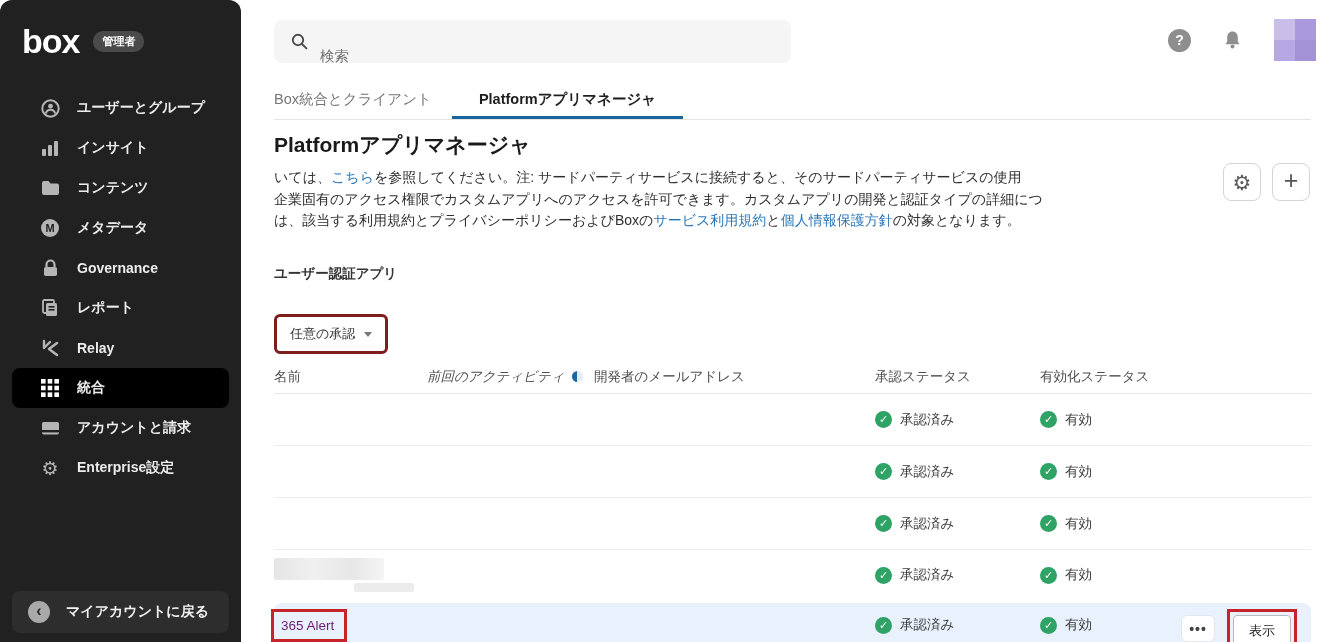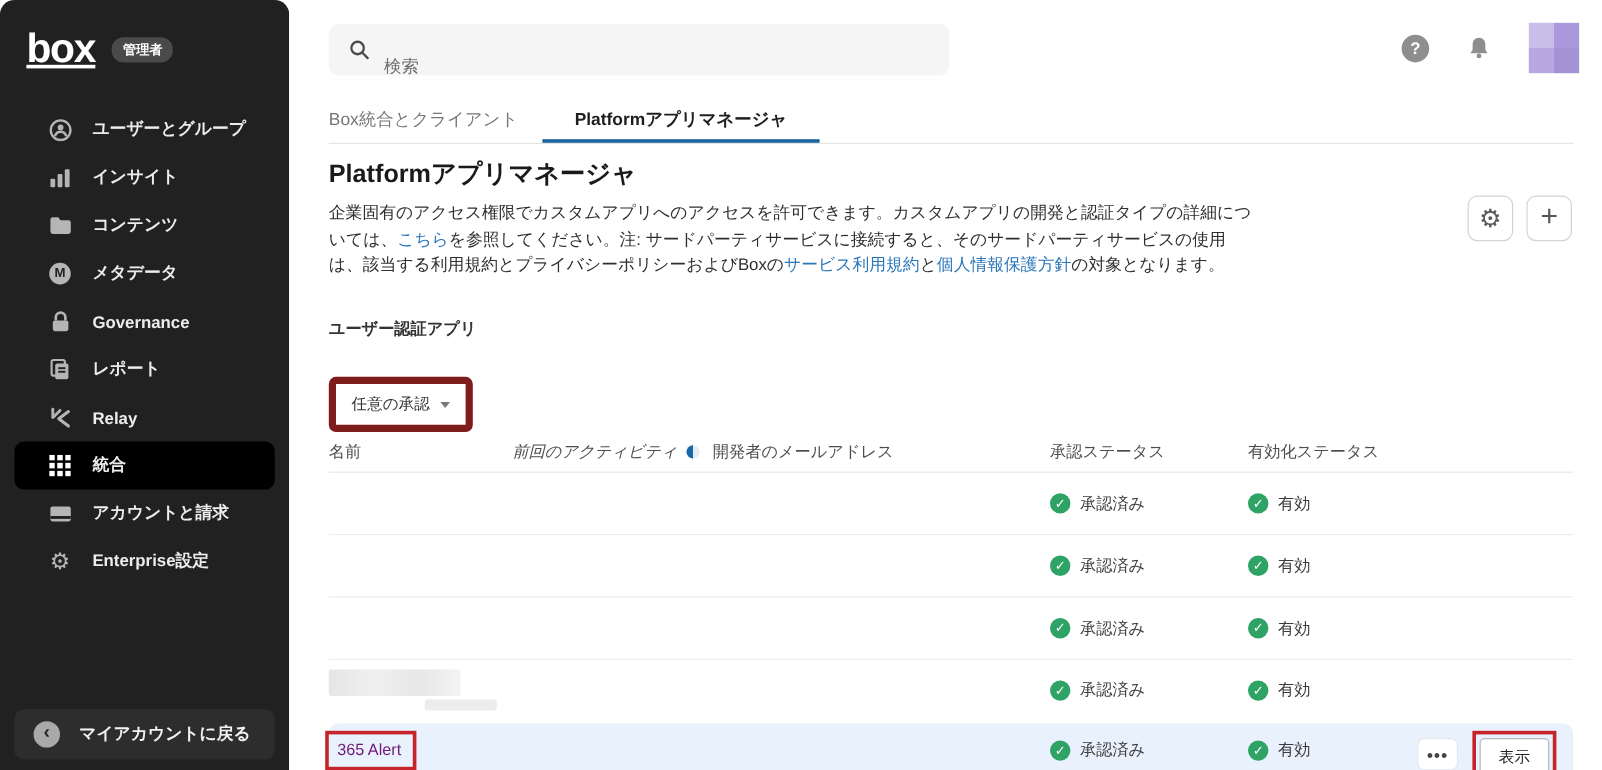--- a/index.html
+++ b/index.html
@@ -4,21 +4,21 @@
 <style>
   * { margin:0; padding:0; box-sizing:border-box; }
   html,body { width:1335px; height:642px; overflow:hidden; background:#fff;
     font-family:"Liberation Sans","DejaVu Sans",sans-serif; }
   .stage { position:relative; width:1335px; height:642px; background:#fff; }
 
   
   .sidebar { position:absolute; left:0; top:0; width:241px; height:642px;
     background:#212121; border-radius:12px 12px 0 0; color:#f1f1f1; }
   .brand { display:flex; align-items:center; gap:14px; padding:24px 0 0 22px; }
-  .logo { font-size:34px; font-weight:800; letter-spacing:-1px; color:#fff; line-height:1;text-decoration:underline; }
+  .logo { font-size:34px; font-weight:800; letter-spacing:-1px; color:#fff; line-height:1; }
   .admin-badge { background:#4a4a4a; color:#fff; font-size:11px; font-weight:700;
     padding:3px 9px; border-radius:10px; }
   .nav { margin-top:30px; }
   .nav-item { display:flex; align-items:center; gap:17px; height:40px;
     padding:0 0 0 28px; margin:0 12px; border-radius:8px; cursor:pointer;
     font-size:14px; font-weight:700; color:#ececec; }
   .nav-item .icn { width:20px; height:20px; display:flex; align-items:center;
     justify-content:center; flex:0 0 20px; }
   .nav-item.selected { background:#000; }
   .side-footer { position:absolute; left:12px; right:12px; bottom:9px; height:42px;
@@ -73,21 +73,21 @@
   .sq-btn .g { font-size:21px; color:#5a5a5a; line-height:1; }
   .sq-btn .p { font-size:25px; color:#555; line-height:1; font-weight:400; margin-top:-3px; }
 
   .segmented { position:absolute; left:33px; top:265px; display:flex;
     align-items:center; gap:26px; }
   .seg-pill { background:#202020; color:#fff; font-size:13.5px; font-weight:700;
     padding:7px 21px; border-radius:16px; cursor:pointer; }
   .seg-plain { color:#333; font-size:13.5px; font-weight:700; cursor:pointer; }
 
   .filter-btn { position:absolute; left:33px; top:314px; display:inline-flex;
-    align-items:center; gap:9px; border:6px solid #7f1d1d; border-radius:6px;
+    align-items:center; gap:9px; border:3px solid #7f1d1d; border-radius:6px;
     padding:8px 13px; font-size:13px; color:#333; background:#fff; cursor:pointer; }
   .caret { width:0; height:0; border-left:4px solid transparent;
     border-right:4px solid transparent; border-top:5px solid #777; }
 
   
   .table { position:absolute; left:33px; right:24px; top:360px; }
   .trow { display:grid; grid-template-columns:153px 167px 281px 165px 1fr;
     align-items:center; }
   .thead { height:34px; border-bottom:1px solid #e8e8e8; color:#4d4d4d;
     font-size:13.5px; }
@@ -280,24 +280,24 @@
     </div>
 
     <div class="tabs">
       <span class="tab inactive">Box統合とクライアント</span>
       <span class="tab active">Platformアプリマネージャ</span>
     </div>
 
     <h1 class="page-title">Platformアプリマネージャ</h1>
 
     <div class="desc">
-      <div><span>企業固有のアクセス権限でカスタムアプリへのアクセスを許可できます。カスタムアプリの開発と認証タイプの詳細につ</span></div>
       <div>
         <span>いては、</span><a>こちら</a><span>を参照してください。注: サードパーティサービスに接続すると、そのサードパーティサービスの使用</span>
       </div>
+      <div><span>企業固有のアクセス権限でカスタムアプリへのアクセスを許可できます。カスタムアプリの開発と認証タイプの詳細につ</span></div>
       <div>
         <span>は、該当する利用規約とプライバシーポリシーおよびBoxの</span><a>サービス利用規約</a><span>と</span><a>個人情報保護方針</a><span>の対象となります。</span>
       </div>
     </div>
 
     <div class="action-buttons">
       <div class="sq-btn">
           <span class="g">⚙</span>
         </div>
       <div class="sq-btn">

